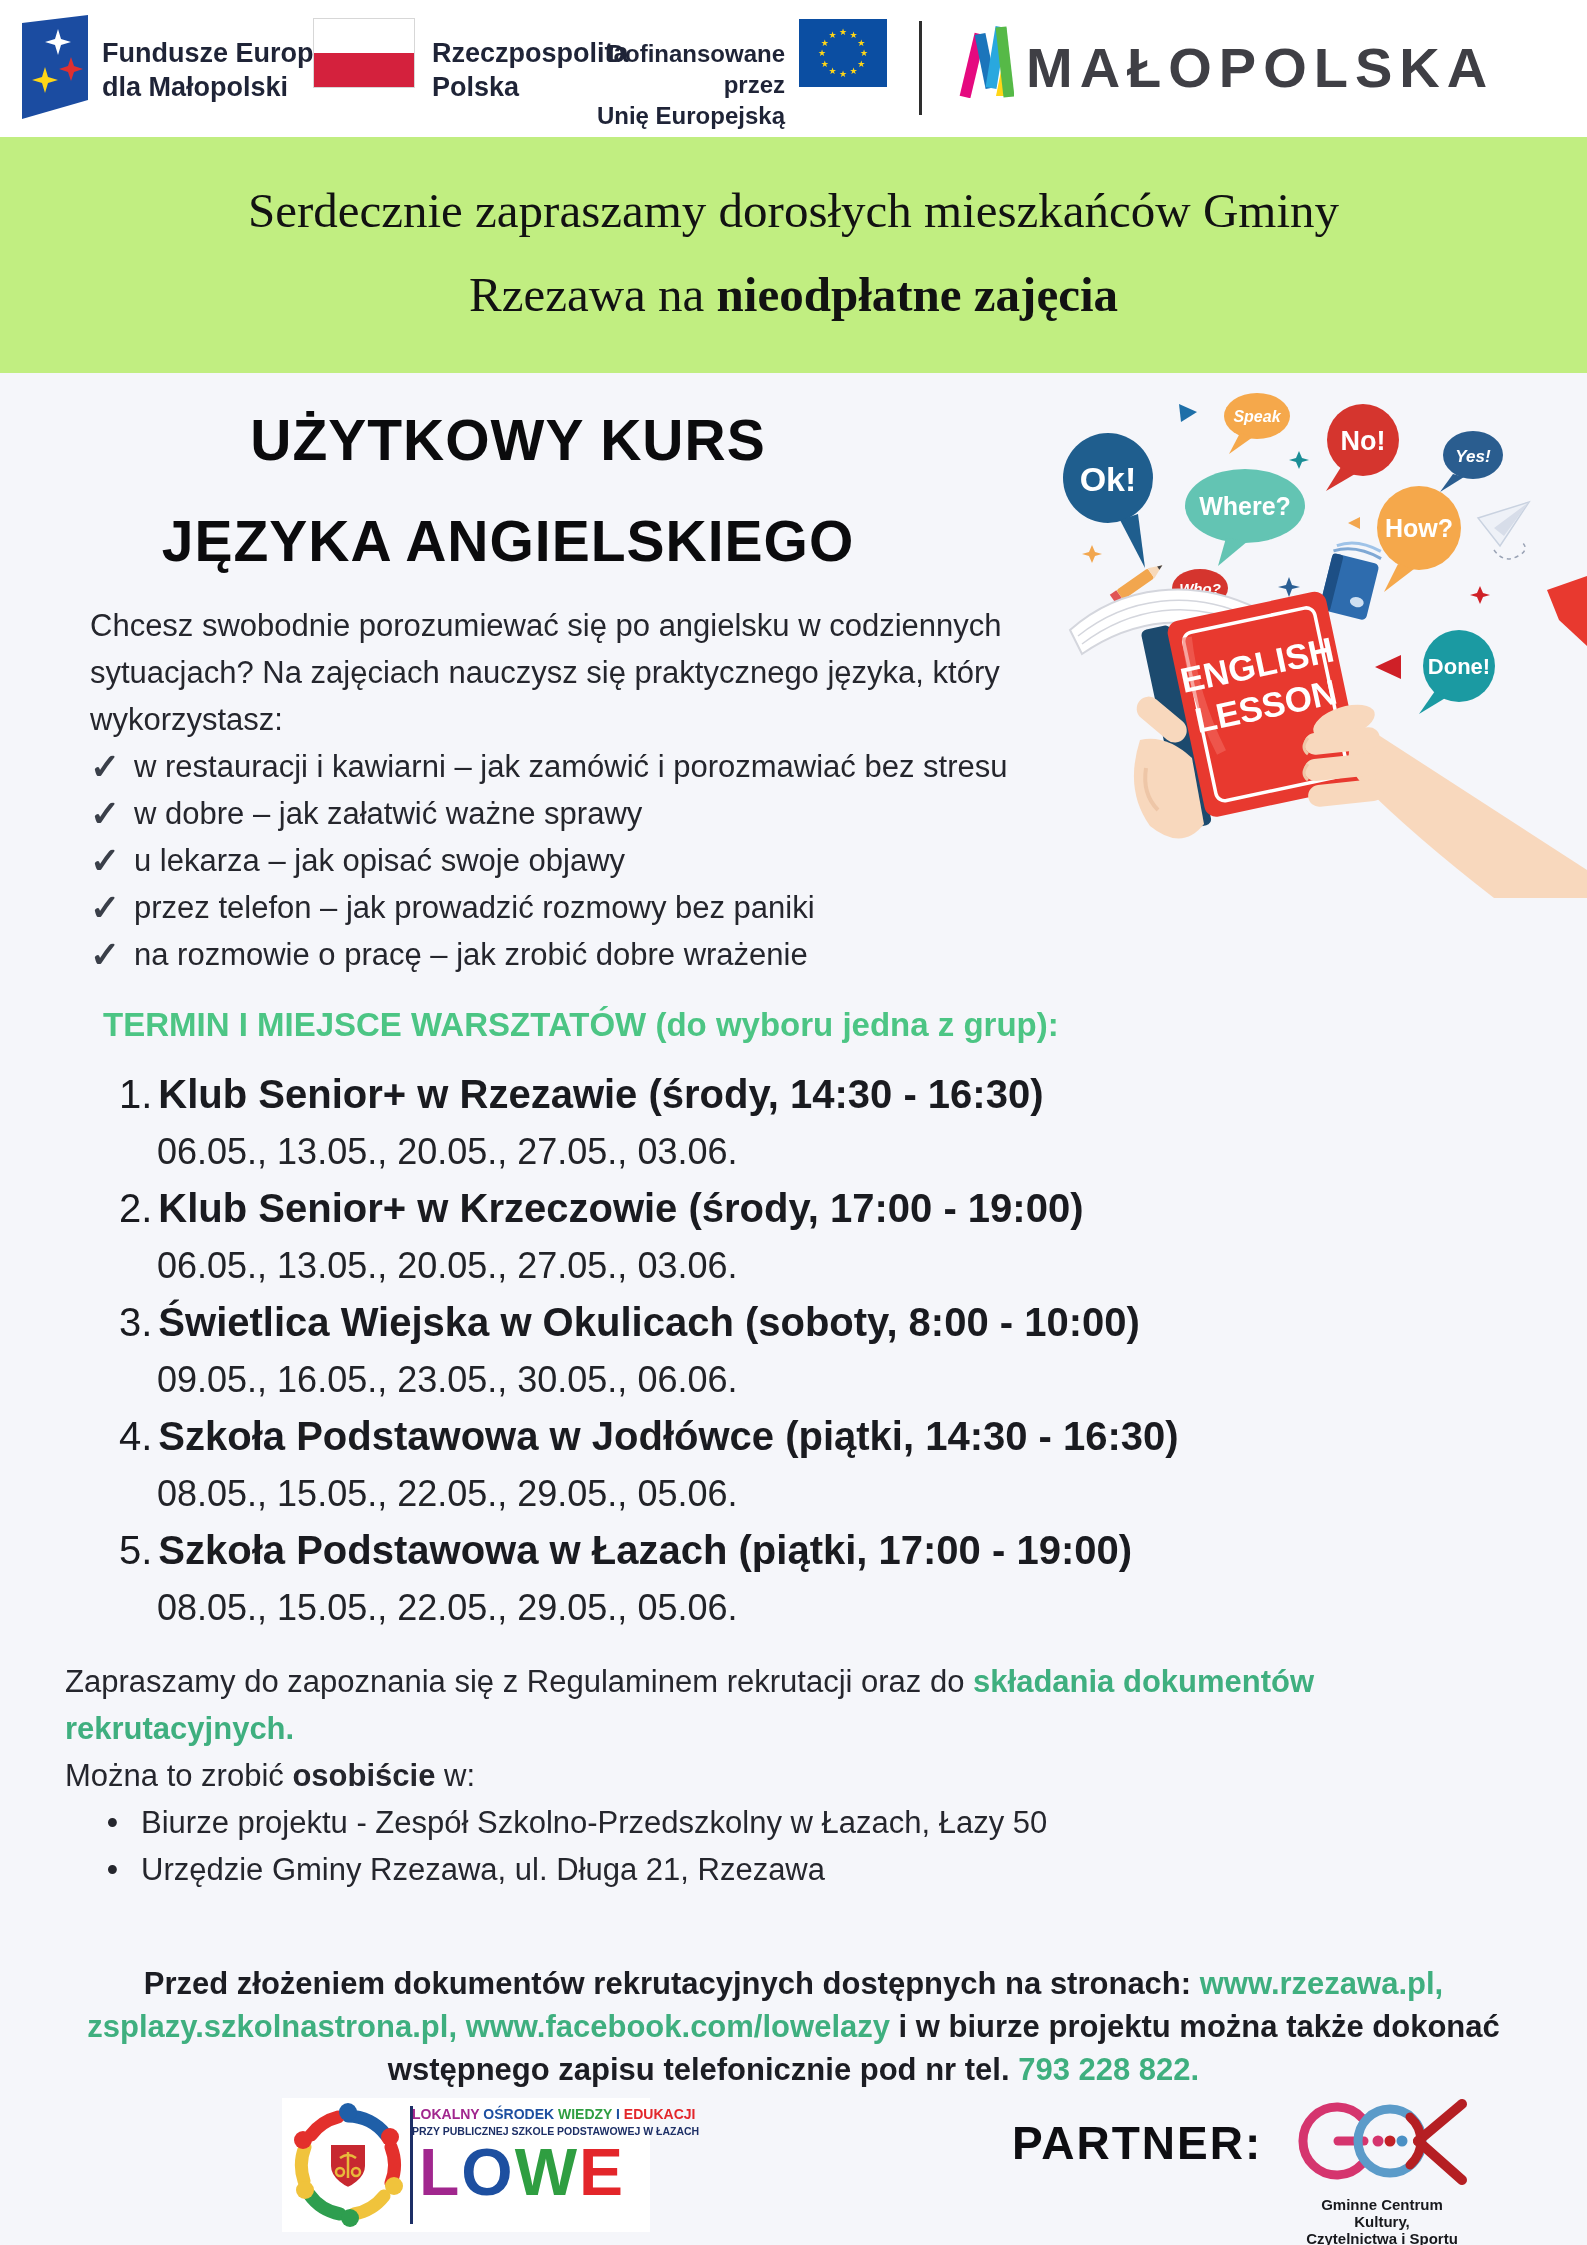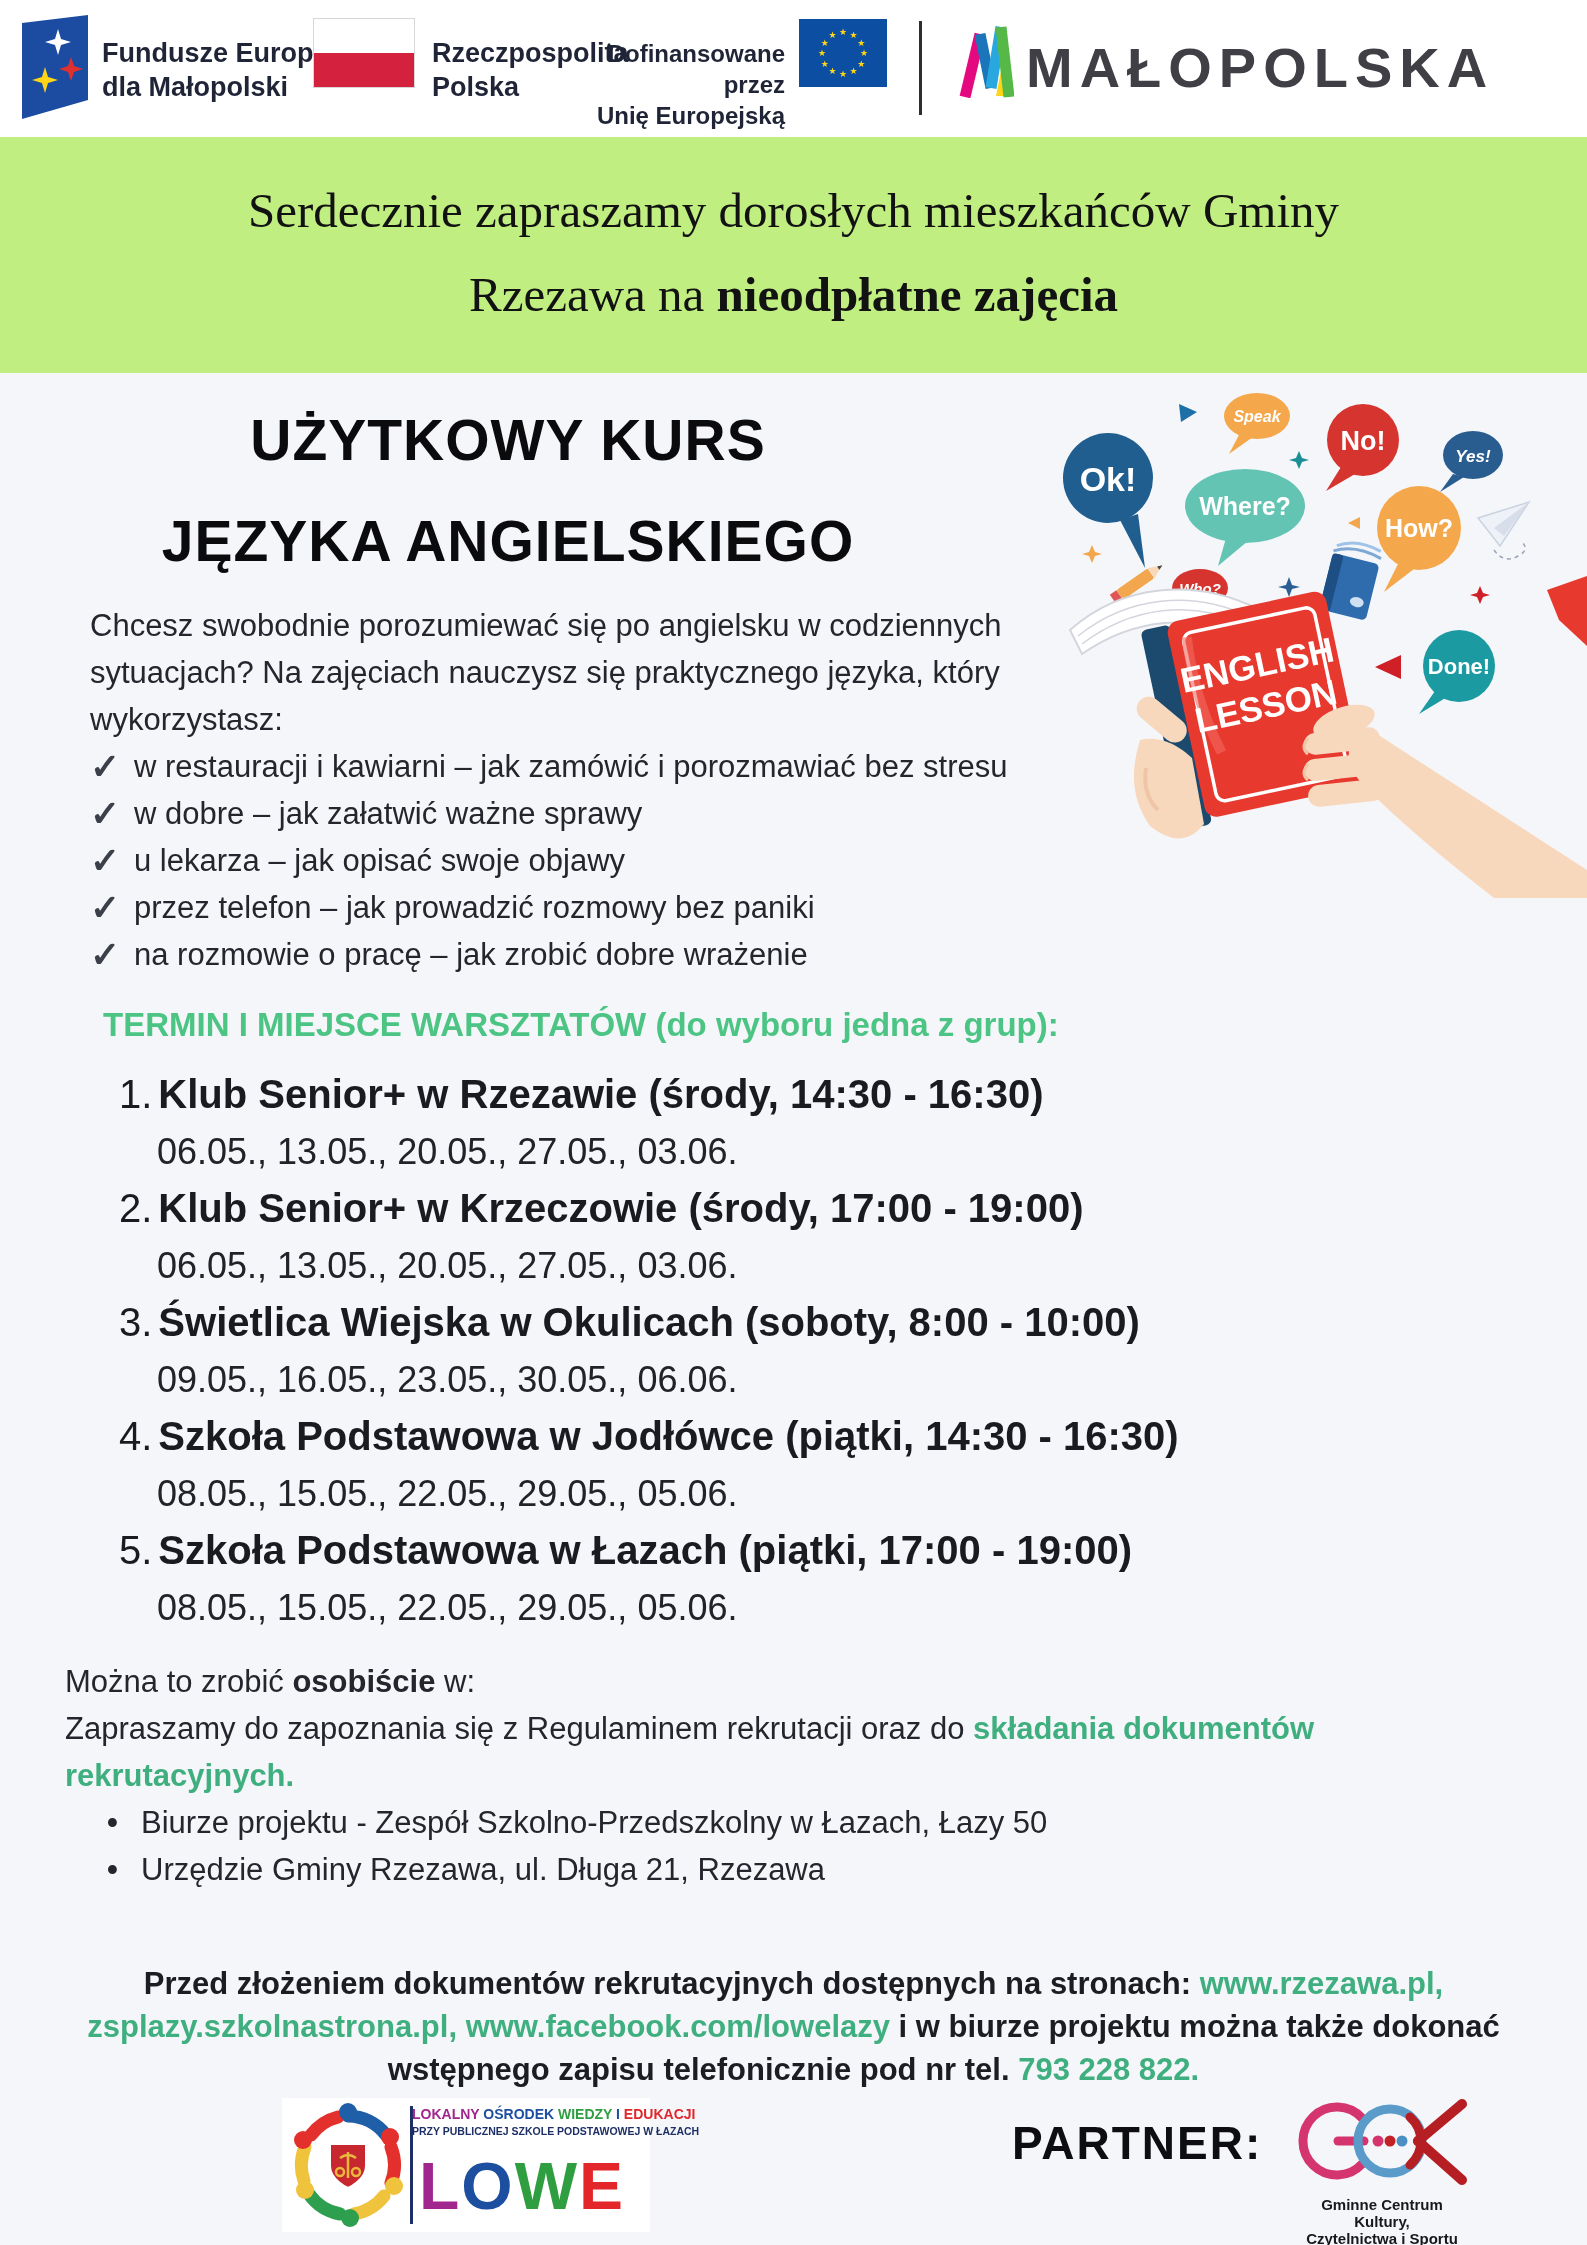--- a/index.html
+++ b/index.html
@@ -55,21 +55,21 @@
   .footer-note{position:absolute;left:60px;top:1962px;width:1467px;text-align:center;
     font-size:31px;font-weight:700;line-height:43px;color:#1c1d23;}
   .link-green{color:#3faf7f;}
   
   .lowe-card{position:absolute;left:282px;top:2098px;width:368px;height:134px;background:#ffffff;}
   .lowe-emblem{position:absolute;left:10px;top:4px;}
   .lowe-divider{position:absolute;left:128px;top:8px;width:3px;height:118px;background:#1d2f66;}
   .lowe-texts{position:absolute;left:130px;top:8px;width:220px;text-align:center;}
   .lowe-l1{font-size:14px;font-weight:700;letter-spacing:0px;white-space:nowrap;}
   .lowe-l2{font-size:10.5px;font-weight:700;color:#1d2f66;margin-top:3px;white-space:nowrap;}
-  .lowe-big{font-size:66px;font-weight:800;line-height:70px;margin-top:14px;letter-spacing:2px;}
+  .lowe-big{font-size:66px;font-weight:800;line-height:70px;margin-top:0;letter-spacing:2px;}
   .c-purp{color:#a1278e;} .c-blue{color:#1d4fa0;} .c-green{color:#2f9e41;} .c-red{color:#e3262a;}
   .partner-label{position:absolute;left:1012px;top:2116px;font-size:46px;font-weight:800;
     letter-spacing:2px;color:#0e0e12;}
   .gok{position:absolute;left:1292px;top:2094px;width:180px;text-align:center;}
   .gok-caption{font-size:15px;font-weight:700;line-height:17px;color:#17181c;margin-top:2px;}
 </style>
 </head>
 <body>
 
 <div>
@@ -289,22 +289,22 @@
       <div class="sched-line"><span class="sched-num">4.</span><span class="sched-title">Szkoła Podstawowa w Jodłówce (piątki, 14:30 - 16:30)</span></div>
       <div class="sched-dates">08.05., 15.05., 22.05., 29.05., 05.06.</div>
     </div>
     <div class="sched-item">
       <div class="sched-line"><span class="sched-num">5.</span><span class="sched-title">Szkoła Podstawowa w Łazach (piątki, 17:00 - 19:00)</span></div>
       <div class="sched-dates">08.05., 15.05., 22.05., 29.05., 05.06.</div>
     </div>
   </div>
 
   <div class="recruit">
+    <div><span>Zapraszamy do zapoznania się z Regulaminem rekrutacji oraz do </span><span class="green-bold">składania dokumentów rekrutacyjnych.</span></div>
     <div><span>Można to zrobić </span><span class="bold">osobiście</span><span> w:</span></div>
-    <div><span>Zapraszamy do zapoznania się z Regulaminem rekrutacji oraz do </span><span class="green-bold">składania dokumentów rekrutacyjnych.</span></div>
     <div class="rec-bullet">
         <span class="bullet-dot">•</span>
         <span>Biurze projektu - Zespół Szkolno-Przedszkolny w Łazach, Łazy 50</span>
       </div>
     <div class="rec-bullet">
         <span class="bullet-dot">•</span>
         <span>Urzędzie Gminy Rzezawa, ul. Długa 21, Rzezawa</span>
       </div>
   </div>
 

